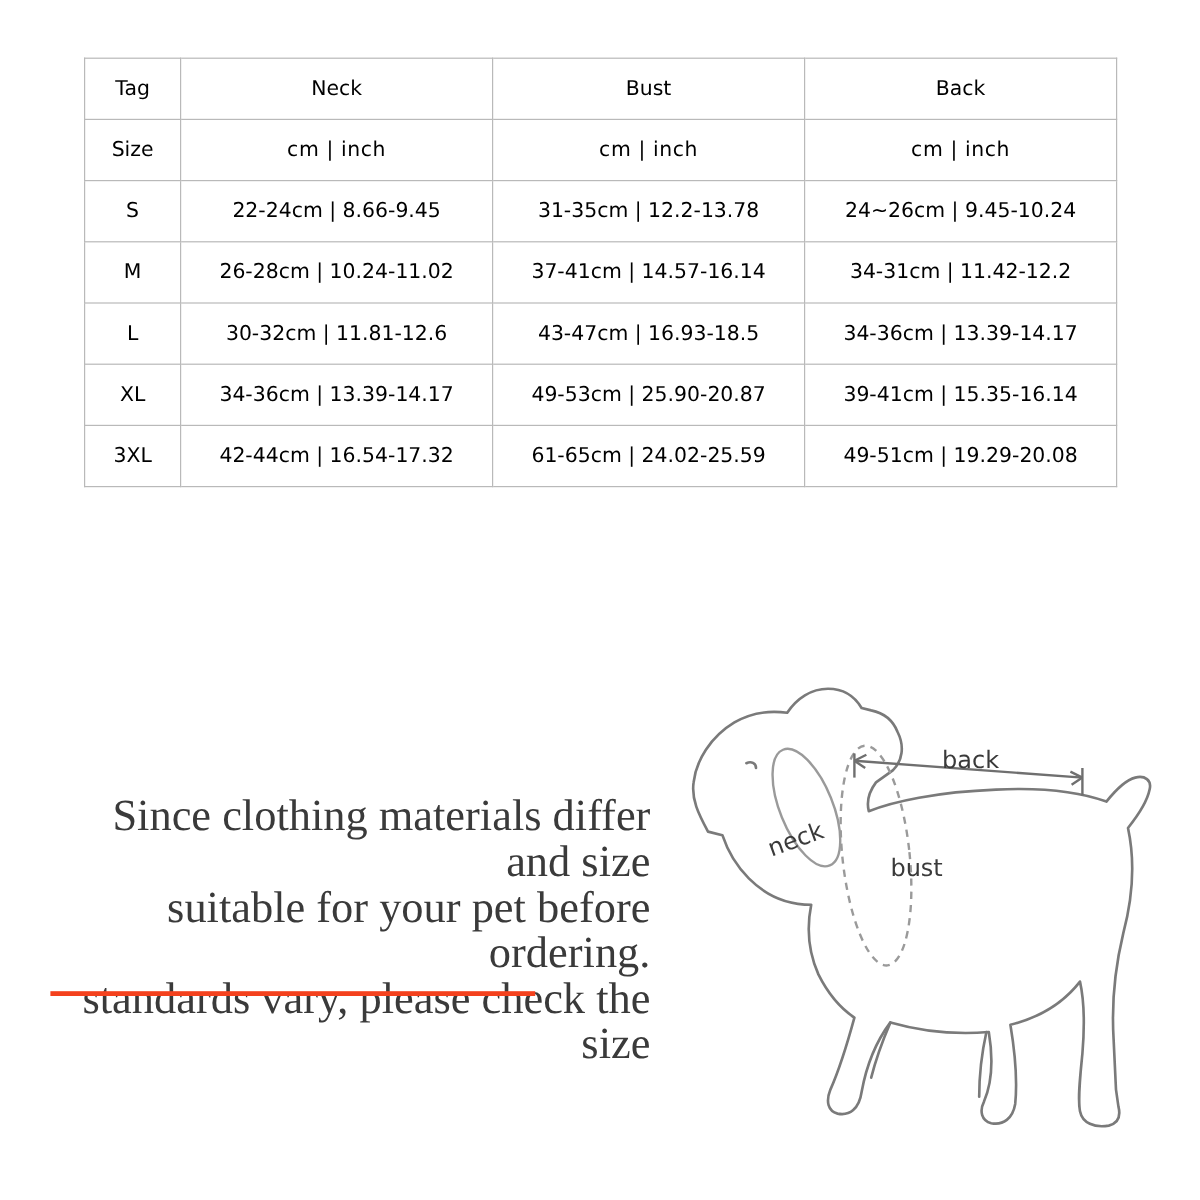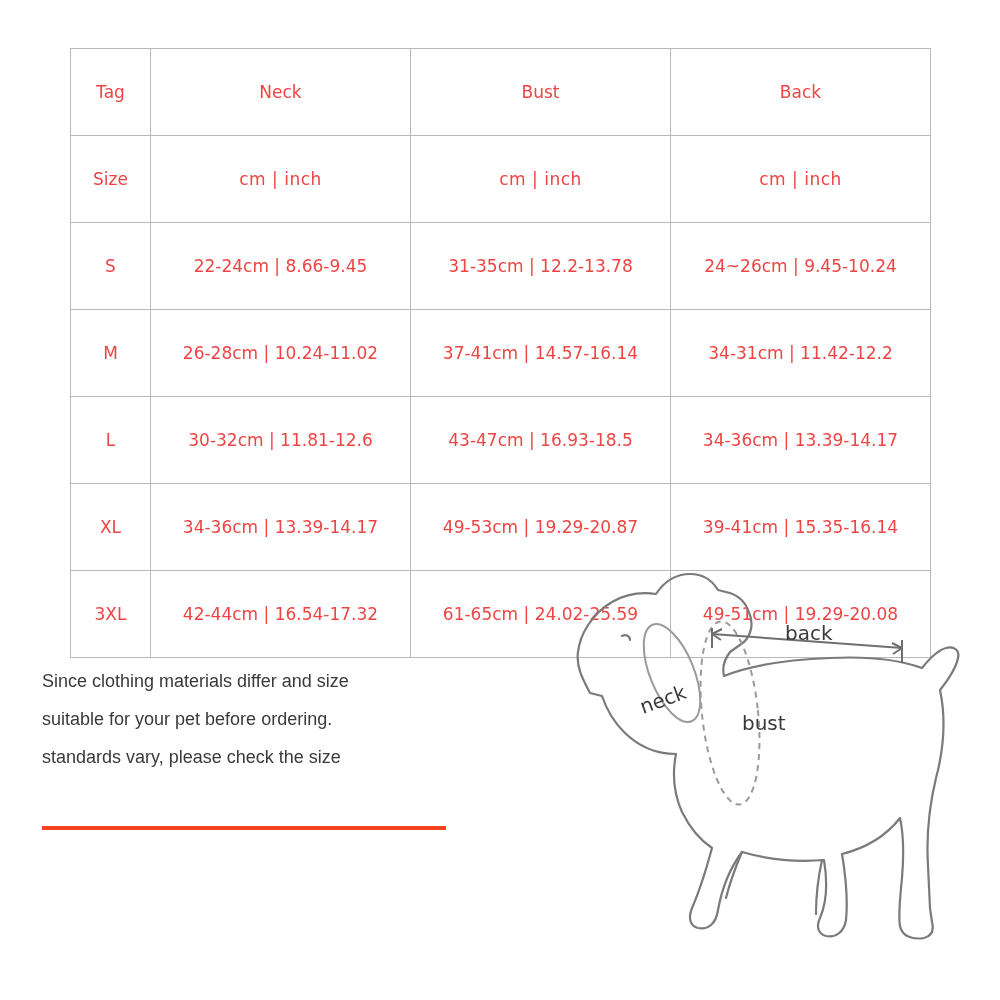--- a/index.html
+++ b/index.html
@@ -26,42 +26,43 @@
   table.size-table {
     border-collapse: collapse;
     width: 860px;
     table-layout: fixed;
   }
   table.size-table td {
     border: 1px solid #b9b9b9;
     text-align: center;
     vertical-align: middle;
     font-size: 17px;
-    color: #ef4444;
+    color: #000000;
     height: 50px;
-    padding: 18px 4px;
+    padding: 0 4px;
     font-family: "DejaVu Sans", sans-serif;
     white-space: nowrap;
   }
   table.size-table col.c-tag   { width: 80px; }
   table.size-table col.c-data  { width: 260px; }
 
   .hdr-cell { font-size: 17px; }
   .unit-cell { font-size: 17px; letter-spacing: 0.5px; margin-left: 28px; }
 
   
   .note {
     position: absolute;
     left: 42px;
     top: 662px;
     width: 500px;
-    font-family: Liberation Sans, sans-serif;
-    font-size: 18px;
+    font-family: Liberation Serif, serif;
+    font-size: 37px;
     line-height: 38px;
     color: #3a3a3a;
+    text-align: right;
   }
   .note .line { display: block; }
   .note .bust-word {
     color: #f02b11;
   }
   .note-underline {
     position: absolute;
     left: 42px;
     top: 826px;
     width: 404px;
@@ -125,21 +126,21 @@
       </tr>
       <tr>
         <td>L</td>
         <td>30-32cm  |  11.81-12.6</td>
         <td>43-47cm  |  16.93-18.5</td>
         <td>34-36cm  |  13.39-14.17</td>
       </tr>
       <tr>
         <td>XL</td>
         <td>34-36cm  |  13.39-14.17</td>
-        <td>49-53cm  |  19.29-20.87</td>
+        <td>49-53cm  |  25.90-20.87</td>
         <td>39-41cm  |  15.35-16.14</td>
       </tr>
       <tr>
         <td>3XL</td>
         <td>42-44cm  |  16.54-17.32</td>
         <td>61-65cm  |  24.02-25.59</td>
         <td>49-51cm  |  19.29-20.08</td>
       </tr>
     </tbody>
   </table>

